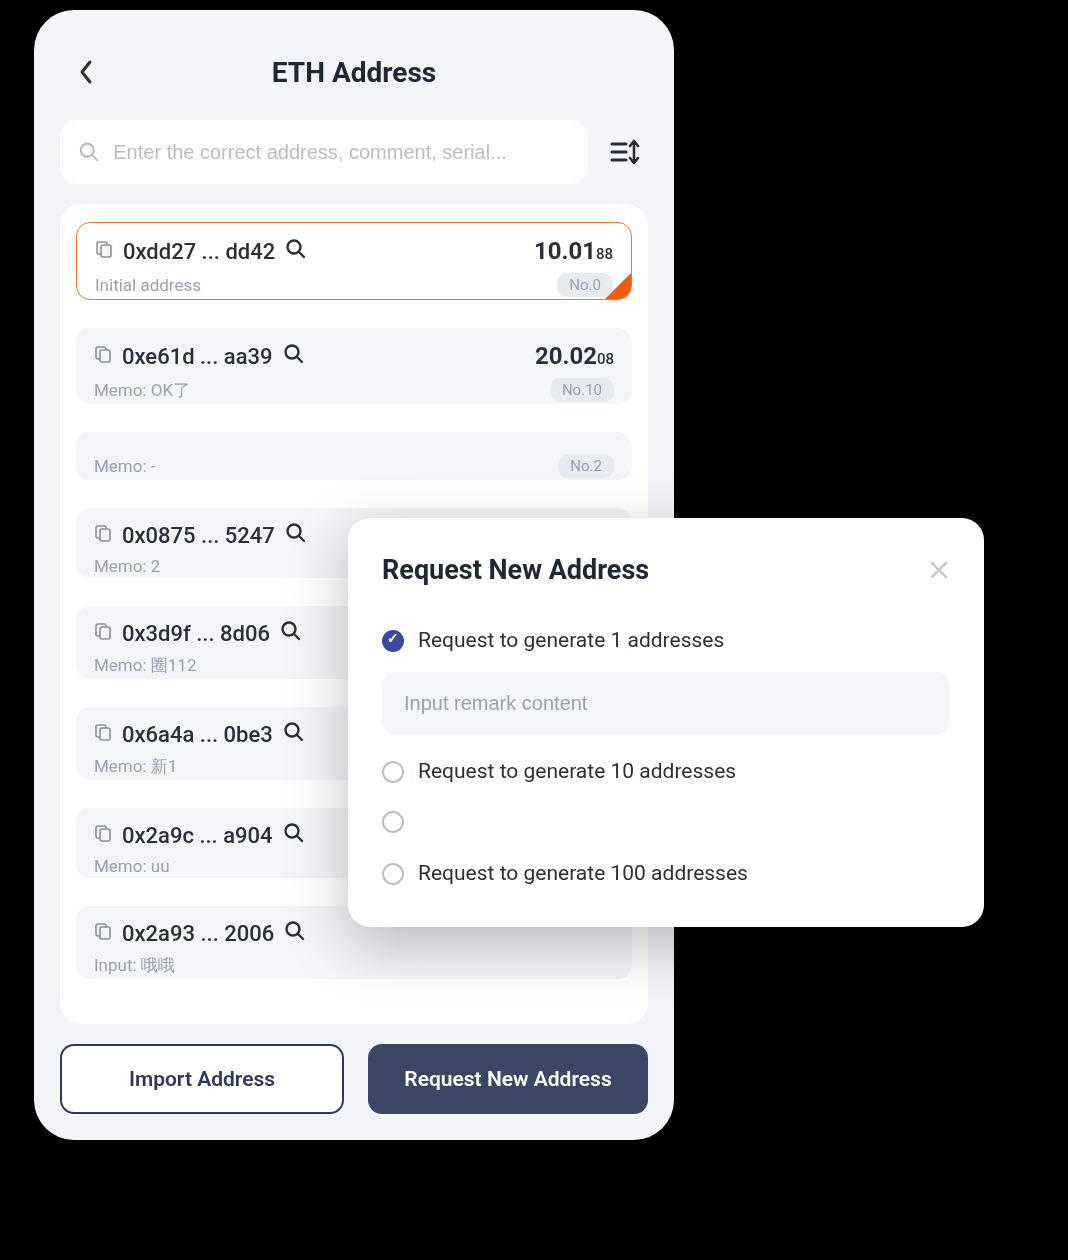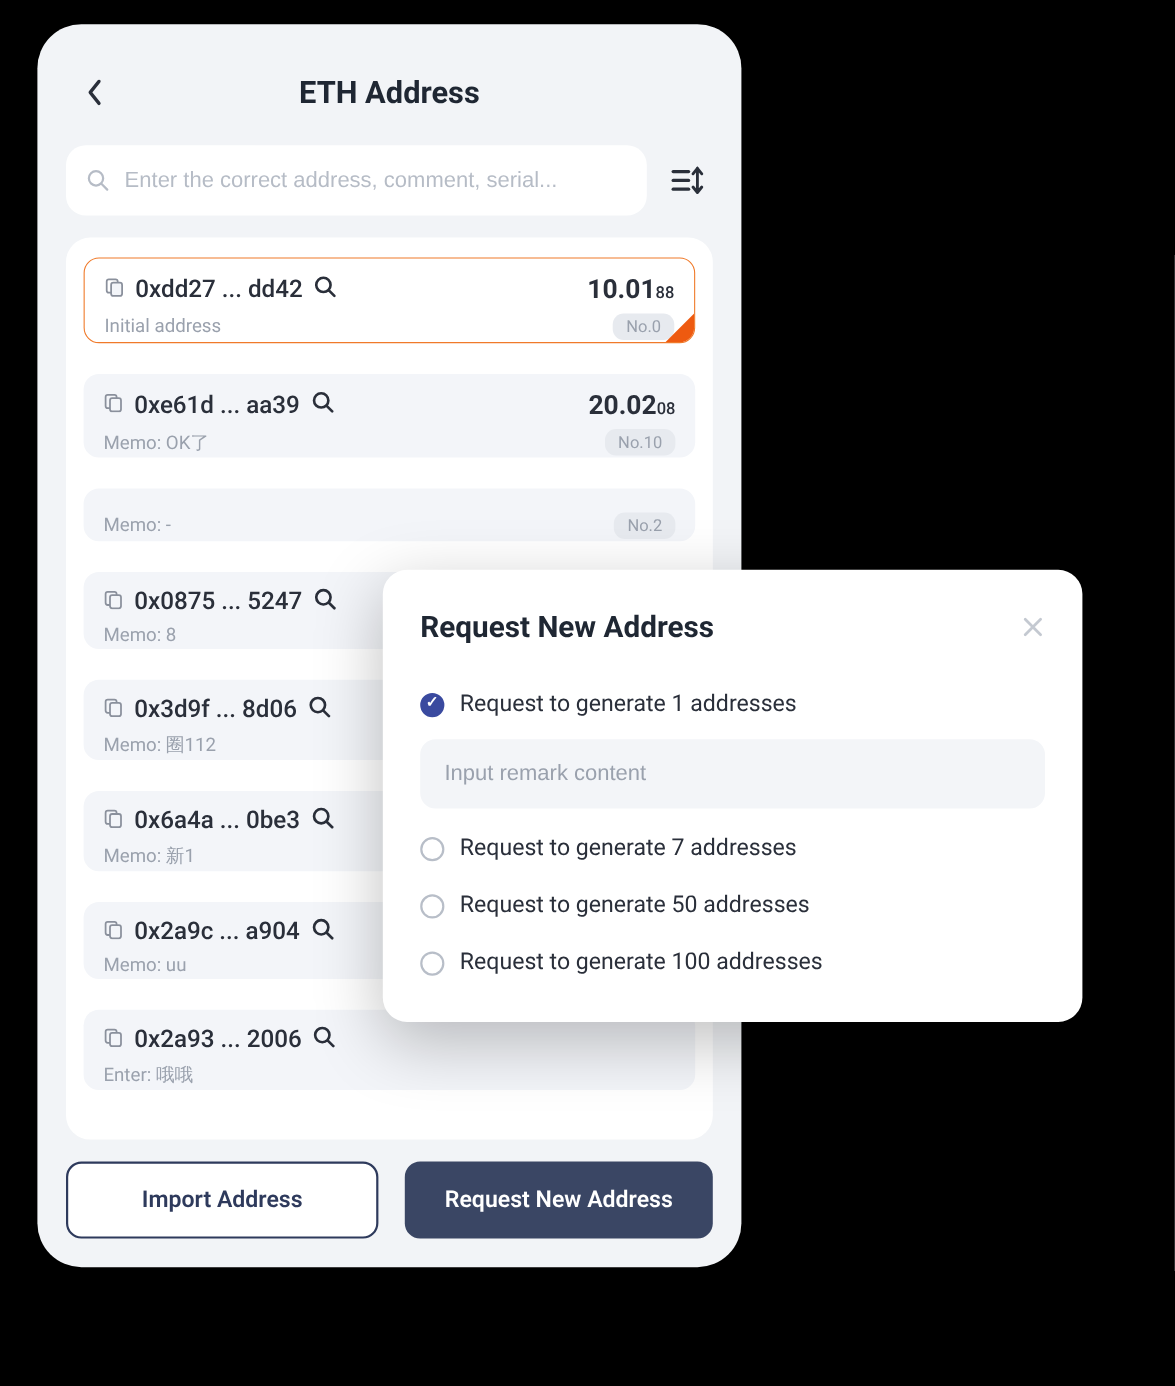--- a/index.html
+++ b/index.html
@@ -7,21 +7,21 @@
     font-family: -apple-system, BlinkMacSystemFont, "Segoe UI", Roboto, Helvetica, Arial, sans-serif;
     background: #000;
     width: 1068px;
     height: 1260px;
     position: relative;
     overflow: hidden;
   }
   .phone {
     position: absolute;
     left: 34px;
-    top: 22px;
+    top: 10px;
     width: 640px;
     height: 1130px;
     background: #f2f4f7;
     border-radius: 40px;
     box-shadow: 0 10px 40px rgba(0,0,0,0.15);
     padding: 32px 26px 26px 26px;
     display: flex;
     flex-direction: column;
   }
   .header {
@@ -333,21 +333,21 @@
               <rect x="2" y="2" width="10" height="12" rx="2" stroke="#8a909c" stroke-width="1.6" fill="none"></rect>
               <rect x="6" y="5" width="10" height="12" rx="2" stroke="#8a909c" stroke-width="1.6" fill="#f3f5f9"></rect>
             </svg></span>
           <span class="addr-text">0x0875 ... 5247</span>
           <span class="mag-icon"><svg width="22" height="22" viewBox="0 0 22 22">
               <circle cx="9" cy="9" r="6.5" stroke="#2a2f3a" stroke-width="2.4" fill="none"></circle>
               <line x1="14" y1="14" x2="19" y2="19" stroke="#2a2f3a" stroke-width="2.4" stroke-linecap="round"></line>
             </svg></span>
         </div>
         <div class="addr-row2">
-          <span class="memo">Memo: 8</span>
+          <span class="memo">Memo: 2</span>
         </div>
       </div>
       <div class="addr-item">
         <div class="addr-row1">
           <span class="copy-icon"><svg width="18" height="18" viewBox="0 0 18 18">
               <rect x="2" y="2" width="10" height="12" rx="2" stroke="#8a909c" stroke-width="1.6" fill="none"></rect>
               <rect x="6" y="5" width="10" height="12" rx="2" stroke="#8a909c" stroke-width="1.6" fill="#f3f5f9"></rect>
             </svg></span>
           <span class="addr-text">0x3d9f ... 8d06</span>
           <span class="mag-icon"><svg width="22" height="22" viewBox="0 0 22 22">
@@ -397,21 +397,21 @@
               <rect x="2" y="2" width="10" height="12" rx="2" stroke="#8a909c" stroke-width="1.6" fill="none"></rect>
               <rect x="6" y="5" width="10" height="12" rx="2" stroke="#8a909c" stroke-width="1.6" fill="#f3f5f9"></rect>
             </svg></span>
           <span class="addr-text">0x2a93 ... 2006</span>
           <span class="mag-icon"><svg width="22" height="22" viewBox="0 0 22 22">
               <circle cx="9" cy="9" r="6.5" stroke="#2a2f3a" stroke-width="2.4" fill="none"></circle>
               <line x1="14" y1="14" x2="19" y2="19" stroke="#2a2f3a" stroke-width="2.4" stroke-linecap="round"></line>
             </svg></span>
         </div>
         <div class="addr-row2">
-          <span class="memo">Enter: 哦哦</span>
+          <span class="memo">Input: 哦哦</span>
         </div>
       </div>
     </div>
 
   <div class="footer">
     <div class="btn btn-outline">Import Address</div>
     <div class="btn btn-solid">Request New Address</div>
   </div>
 </div>
 
@@ -420,21 +420,20 @@
     <div class="modal-title">Request New Address</div>
     <svg class="close-icon" width="22" height="22" viewBox="0 0 22 22">
         <path d="M4 4 L18 18 M18 4 L4 18" stroke="#c4c9d1" stroke-width="2.5" stroke-linecap="round"></path>
       </svg>
   </div>
   <div id="modal-options"><div class="option">
         <span class="radio checked"></span>
         <span class="opt-label">Request to generate 1 addresses</span>
       </div><input class="remark-input" placeholder="Input remark content" style=""><div class="option">
         <span class="radio"></span>
-        <span class="opt-label">Request to generate 7 addresses</span>
+        <span class="opt-label">Request to generate 10 addresses</span>
       </div><div class="option">
         <span class="radio"></span>
-        <span class="opt-label">Request to generate 50 addresses</span>
       </div><div class="option">
         <span class="radio"></span>
         <span class="opt-label">Request to generate 100 addresses</span>
       </div></div>
 </div>
 
 </body></html>

